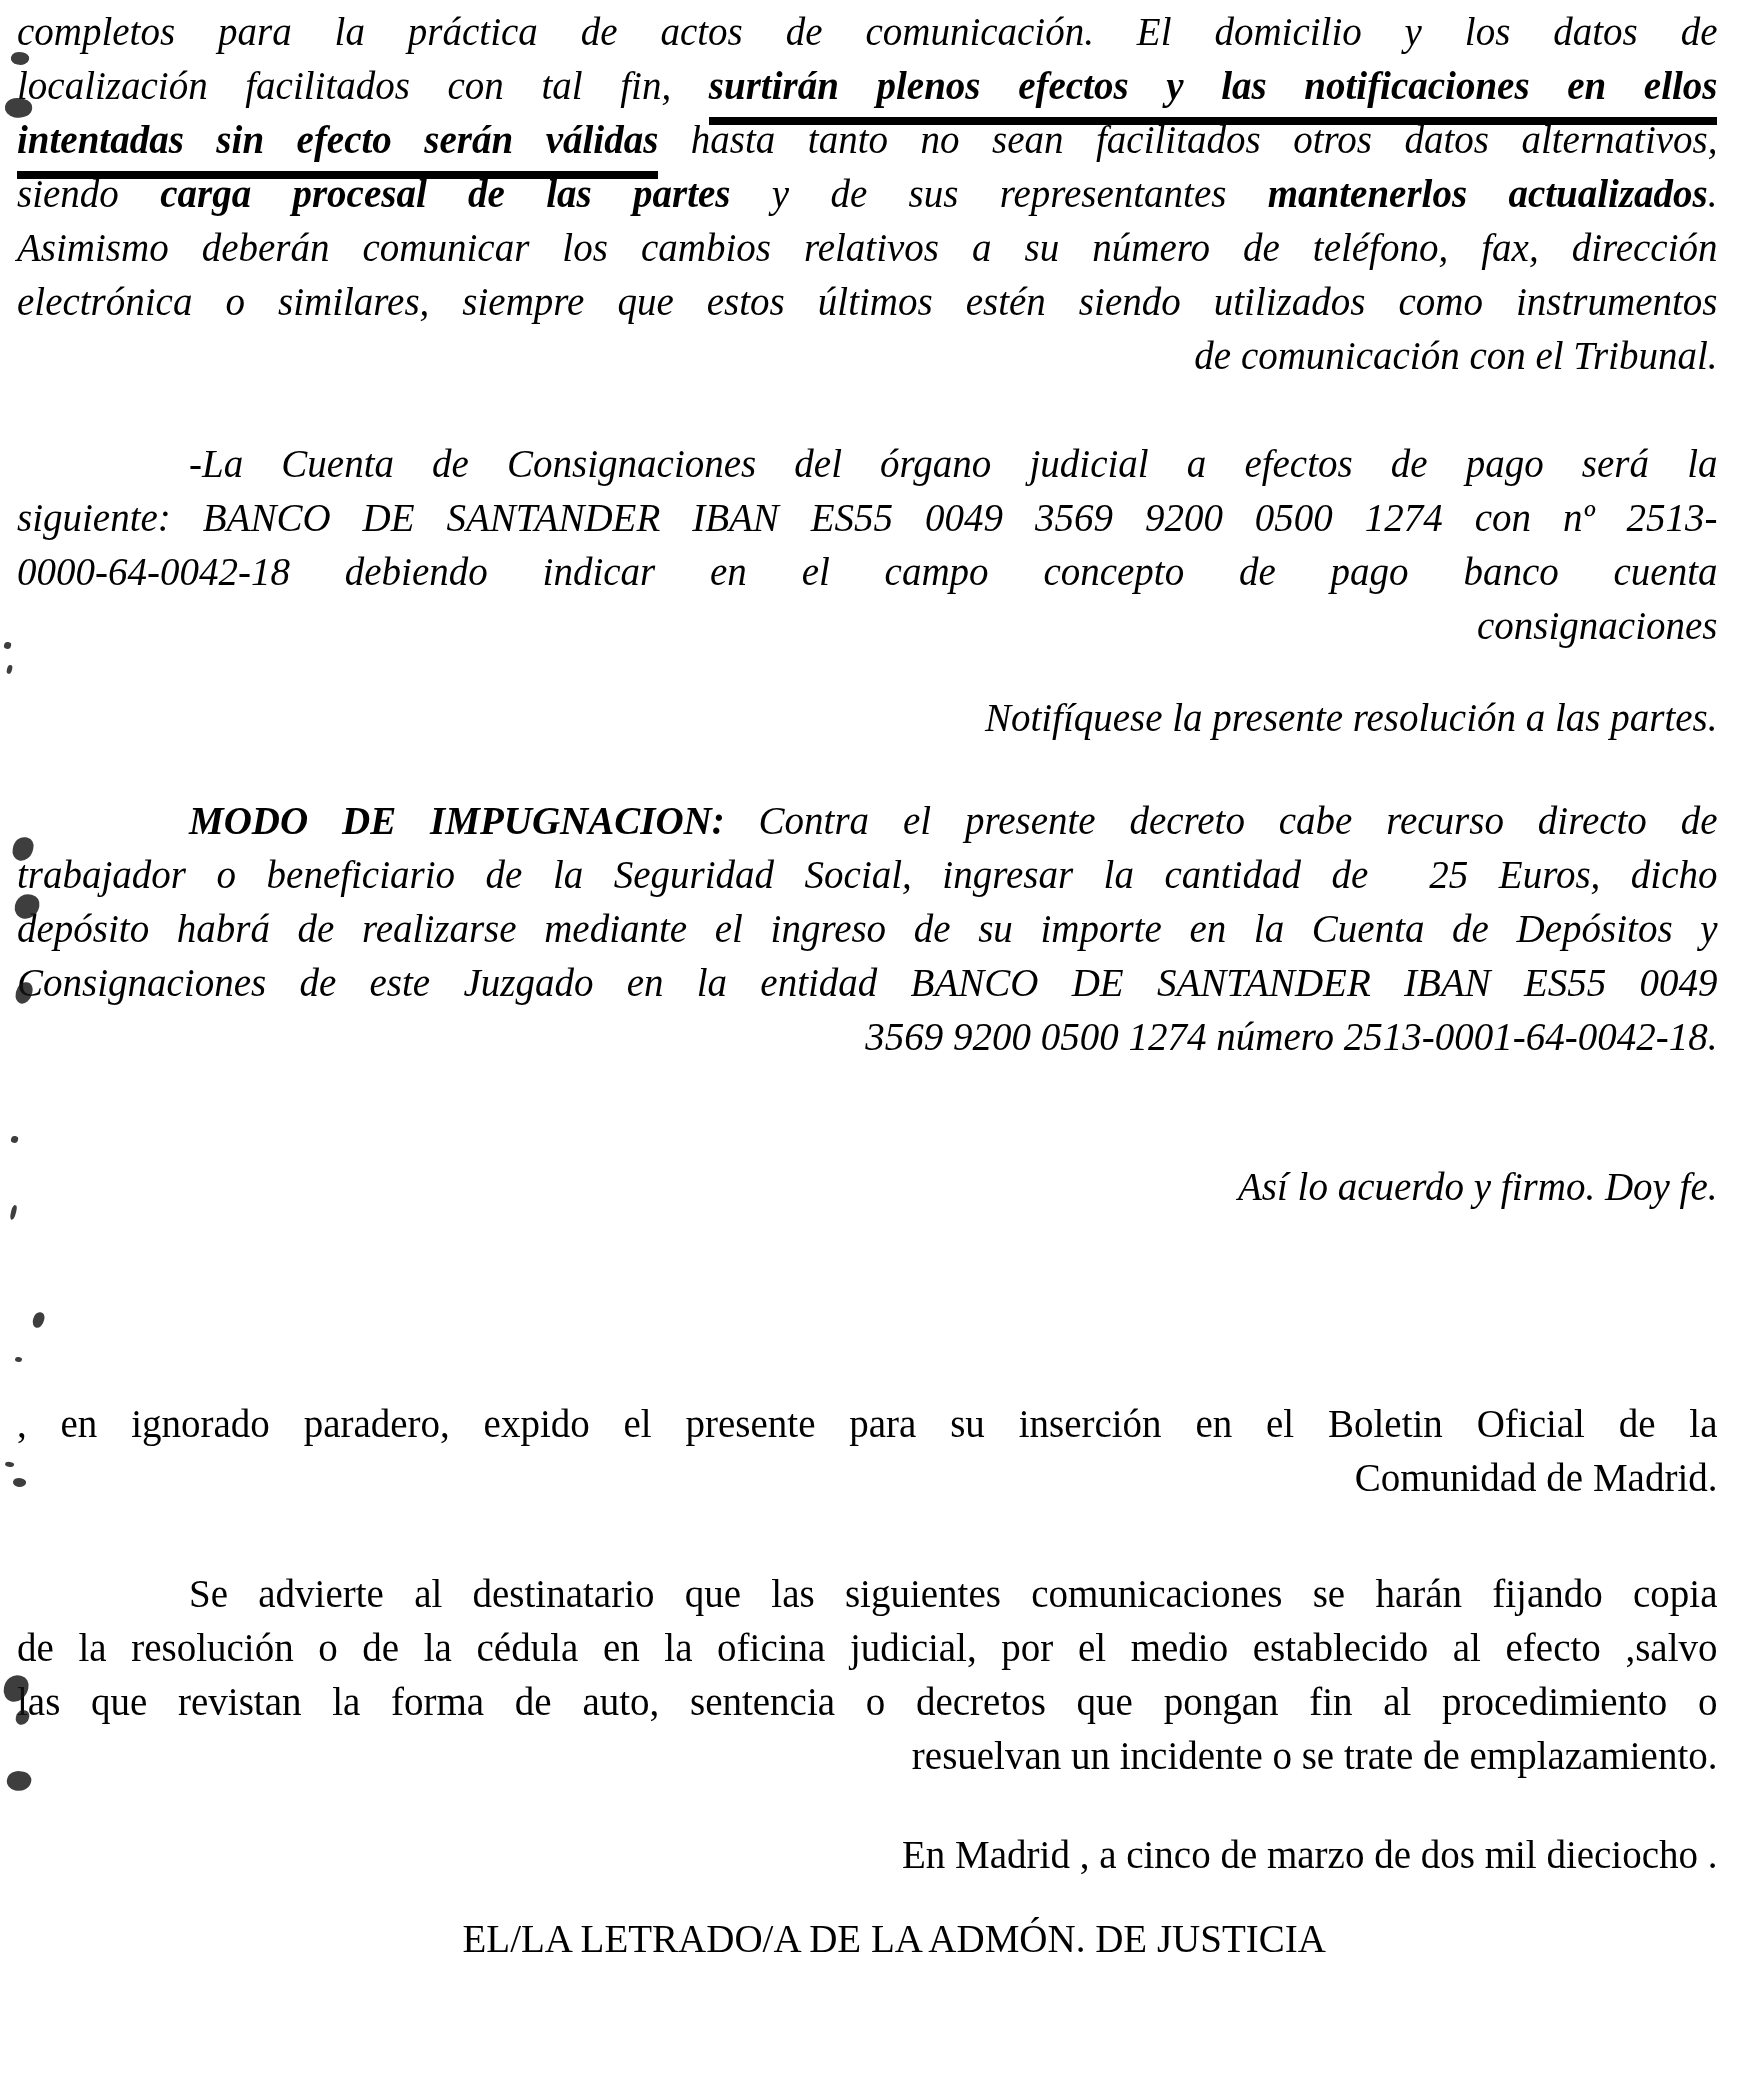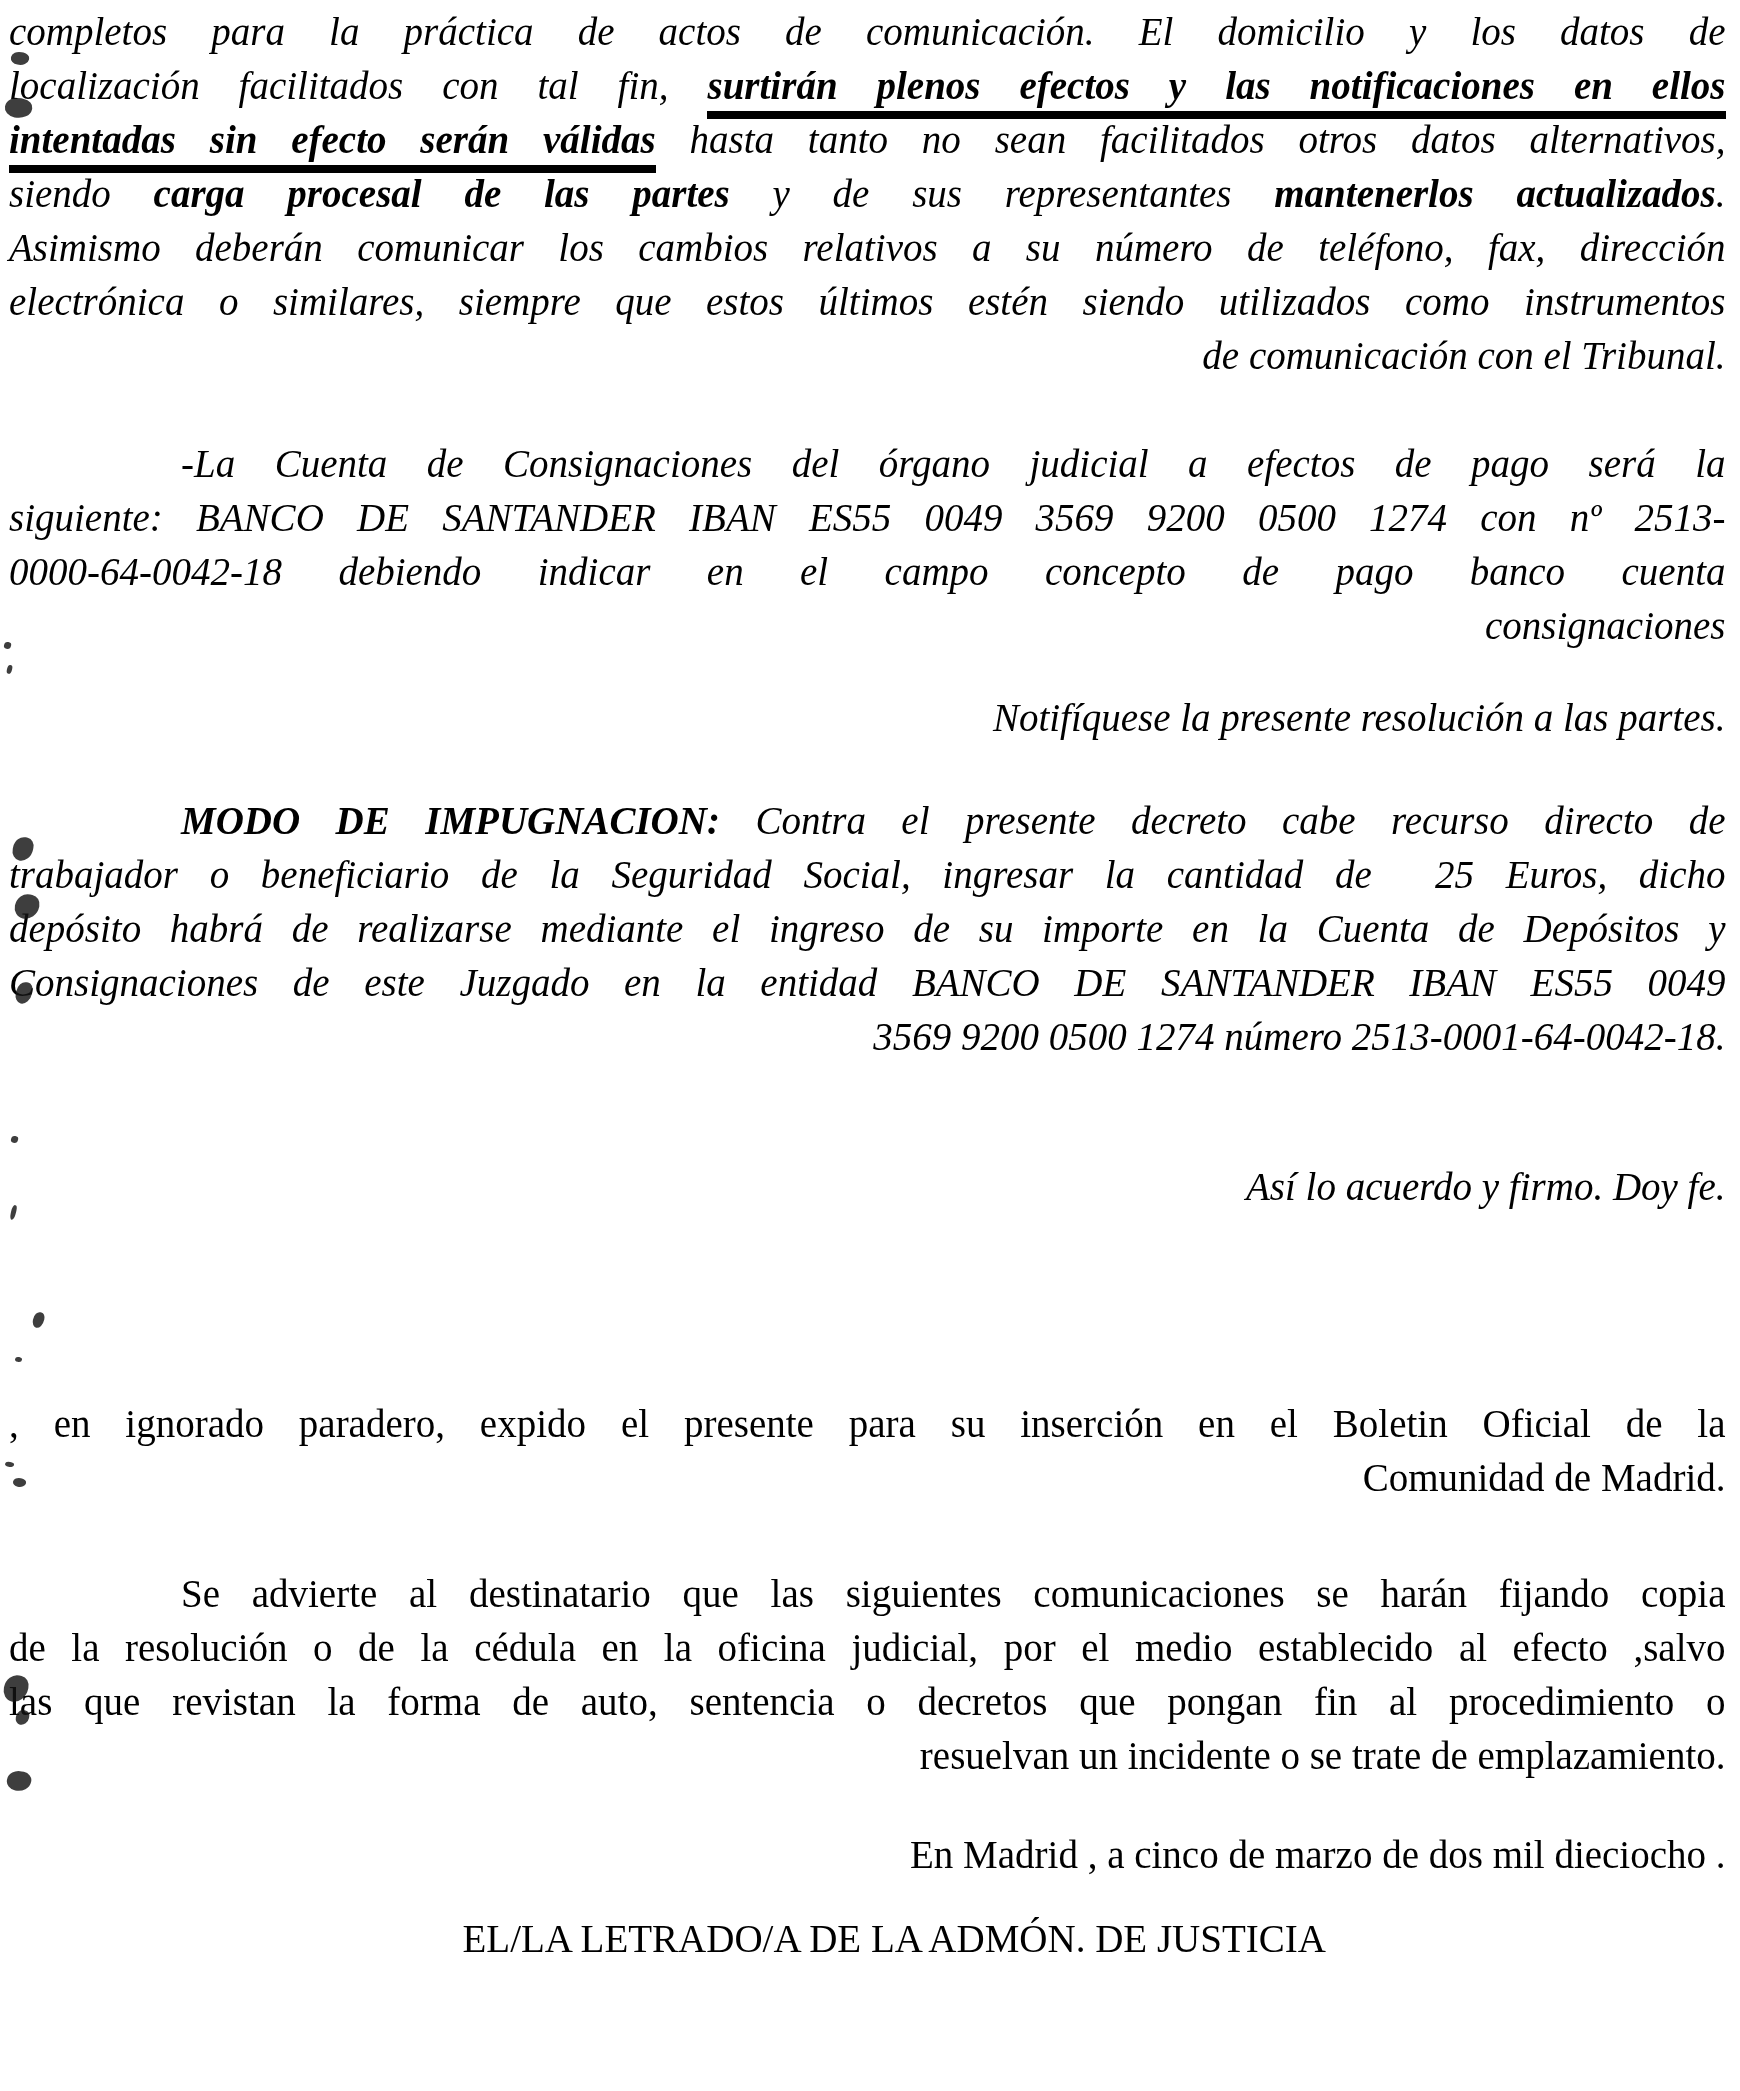--- a/index.html
+++ b/index.html
@@ -14,42 +14,42 @@
     font-family: "Liberation Serif", "DejaVu Serif", serif;
     color: #000000;
   }
   .doc {
     position: relative;
     box-sizing: border-box;
     width: 1740px;
     height: 2091px;
     padding: 5.4px 14.5px 0 9px;
   }
-  .block { margin: 0; }
+  .block { margin: 8px; }
   .block.italic { font-style: italic; }
   .block.upright { font-style: normal; }
   .line {
     font-size: 39px;
     line-height: 54px;
     text-align: right;
     white-space: normal;
   }
   .line.stretch {
     text-align: justify;
     text-align-last: justify;
   }
   .line.center {
     text-align: center;
     transform: translateX(27px);
   }
   .seg { }
   .b { font-weight: bold; }
   .u {
     border-bottom: 8.1px solid #000;
-    padding-bottom: 4px;
+    padding-bottom: 10px;
   }
   .artifact {
     position: absolute;
     background: #141414;
     opacity: 0.82;
     border-radius: 55% 40% 60% 45%;
     transform: rotate(12deg);
   }
 </style>
 </head>

